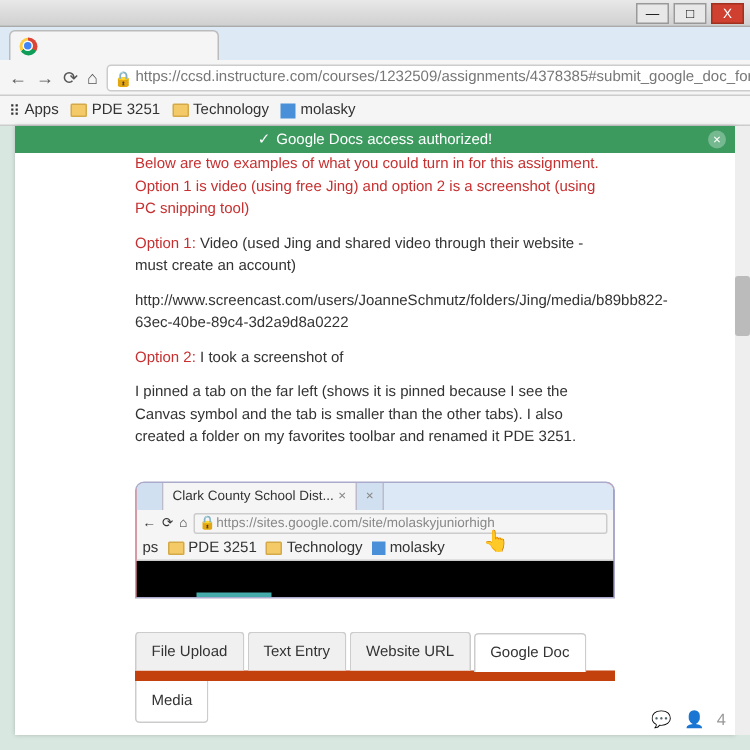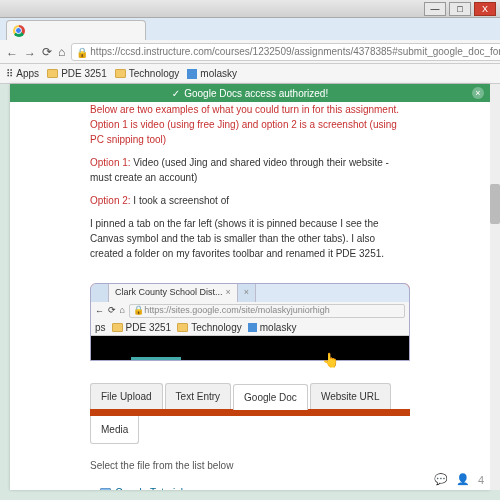--- a/index.html
+++ b/index.html
@@ -96,20 +96,21 @@
 <div class="content-wrap">
   <div class="green-banner">
     <span class="checkmark">✓</span>
     <span>Google Docs access authorized!</span>
     <span class="banner-close">×</span>
   </div>
 
   <div class="assignment-body">
     <div class="para red-text">Below are two examples of what you could turn in for this assignment. Option 1 is video (using free Jing) and option 2 is a screenshot (using PC snipping tool)</div>
     <div class="para"><span class="link-text">Option 1:</span><span> Video (used Jing and shared video through their website - must create an account)</span></div>
+    <div class="para">http://www.screencast.com/users/JoanneSchmutz/folders/Jing/media/b89bb822-63ec-40be-89c4-3d2a9d8a0222</div>
     <div class="para"><span class="link-text">Option 2:</span><span> I took a screenshot of</span></div>
     <div class="para">I pinned a tab on the far left (shows it is pinned because I see the Canvas symbol and the tab is smaller than the other tabs). I also created a folder on my favorites toolbar and renamed it PDE 3251.</div>
 
     <div class="nested-browser">
       <div class="ntabs">
         <div class="ntab" style="width:18px;padding:2px"></div>
         <div class="ntab active">
             <span>Clark County School Dist...</span>
             <span class="ntab-close">×</span>
           </div>
@@ -140,22 +141,22 @@
             <span style="width:9px;height:9px;background:#4a90d9"></span>
             <span>molasky</span>
           </span>
       </div>
       <div class="nblack"></div>
     </div>
 
     <div class="upload-tabs">
       <div class="utab">File Upload</div>
       <div class="utab">Text Entry</div>
+      <div class="utab">Website URL</div>
       <div class="utab active">Google Doc</div>
-      <div class="utab">Website URL</div>
     </div>
     <div class="media-tab">Media</div>
 
     <div class="select-prompt">Select the file from the list below</div>
 
     <div class="file-tree">
       <div class="tree-item">
           <span class="tri">▶</span>
           <span class="tfolder"></span>
           <span>Google Tutorials</span>

